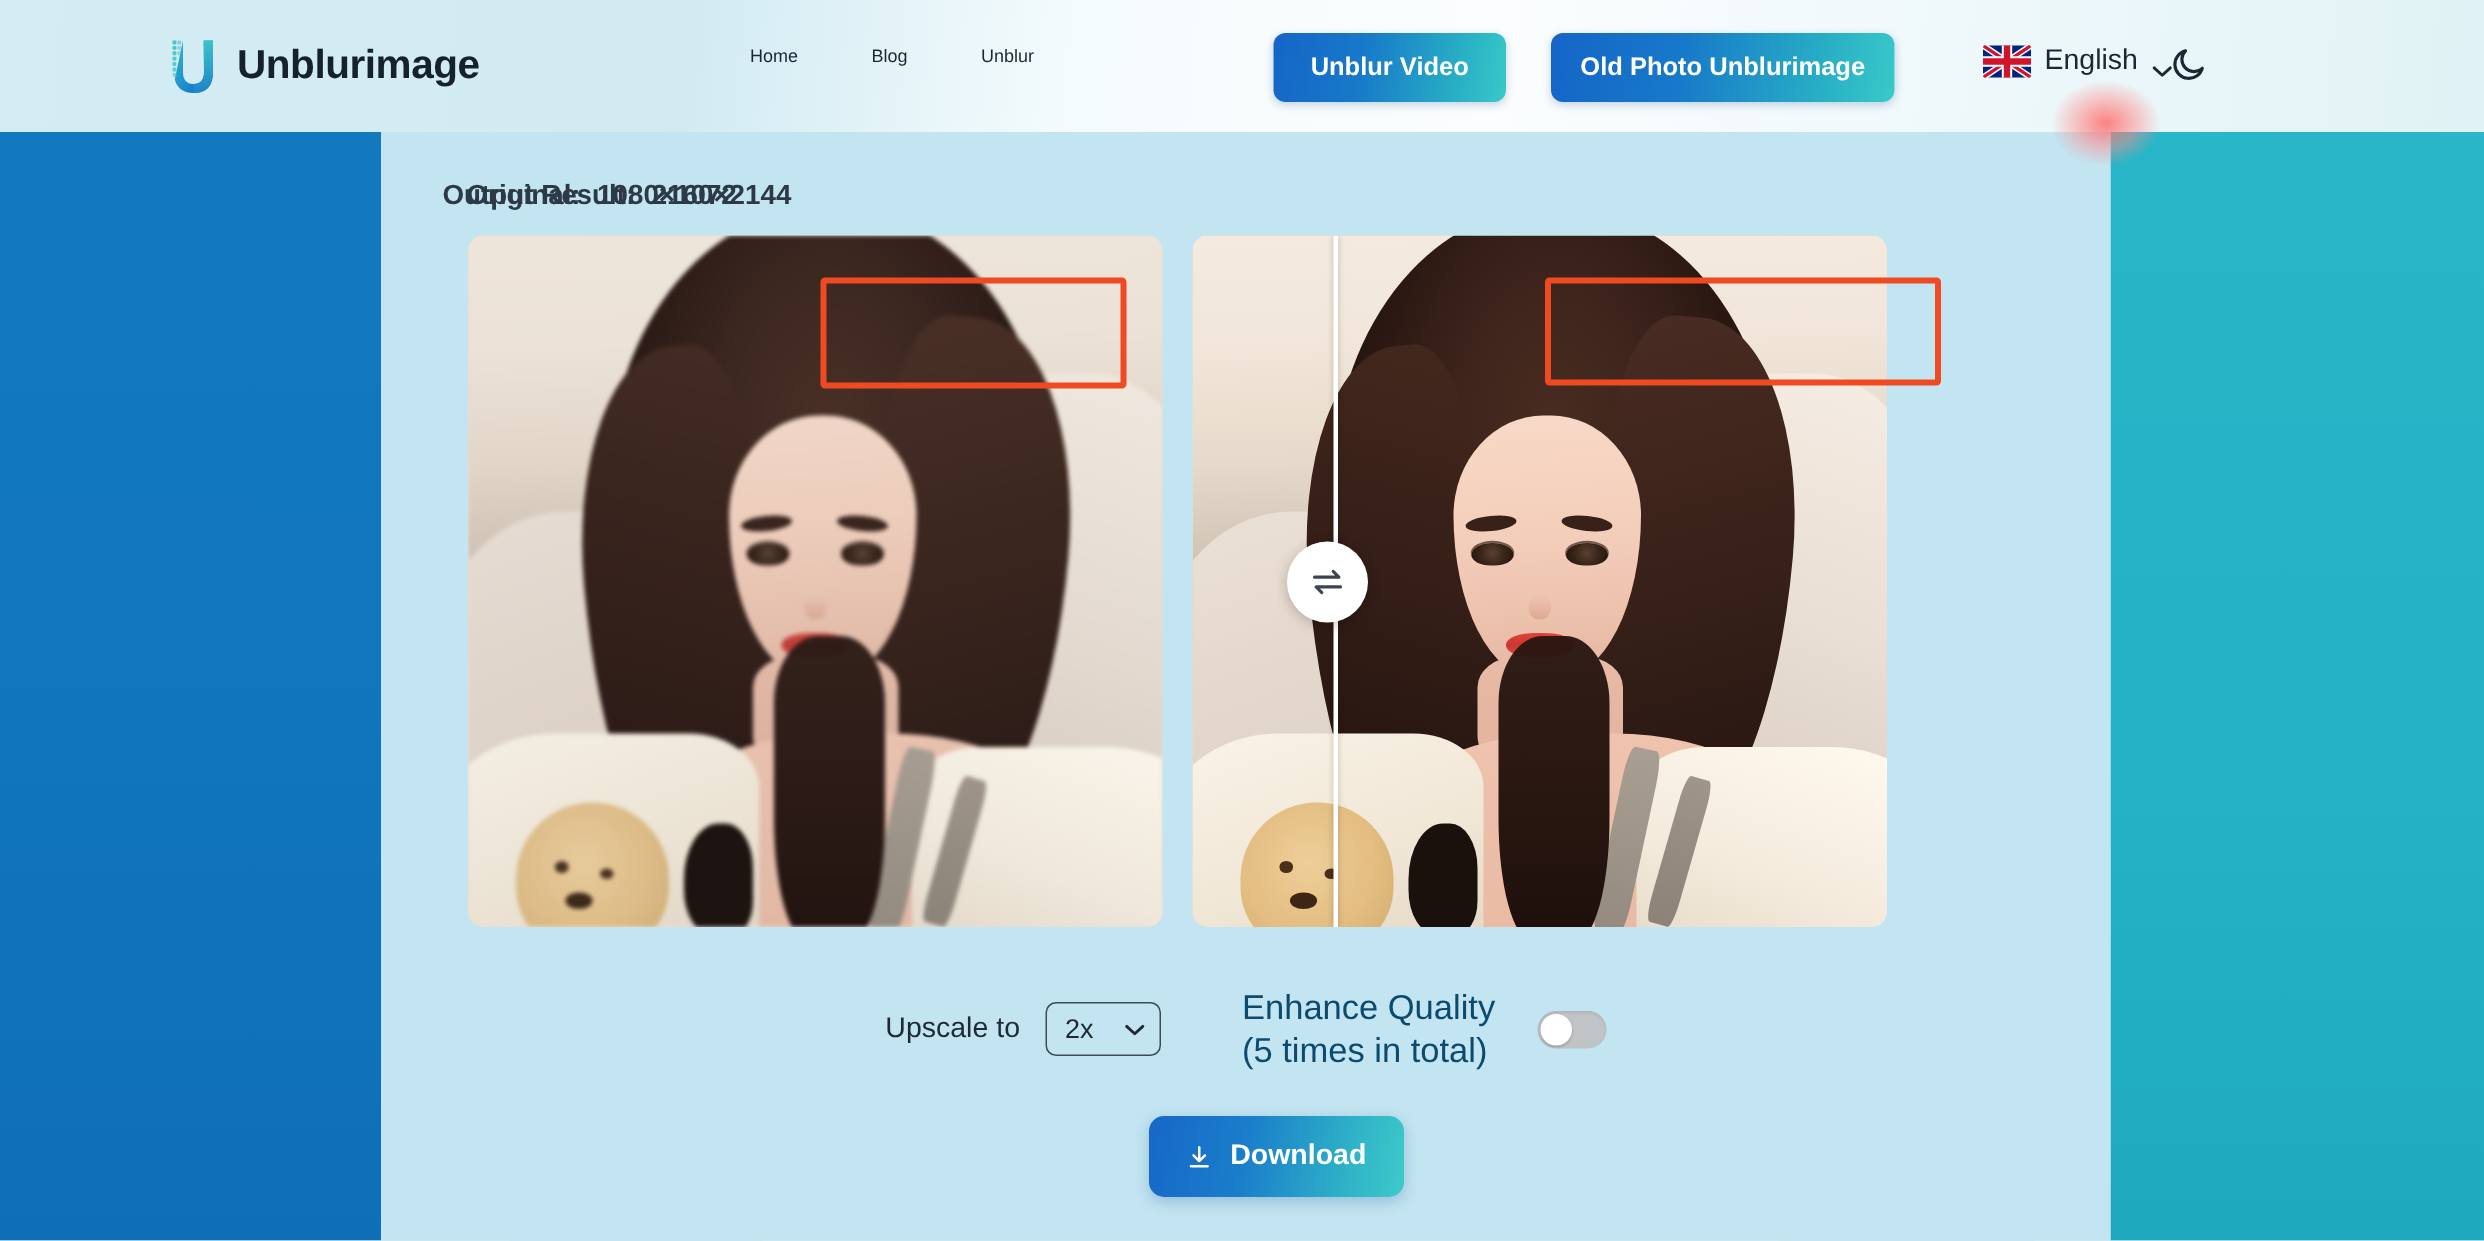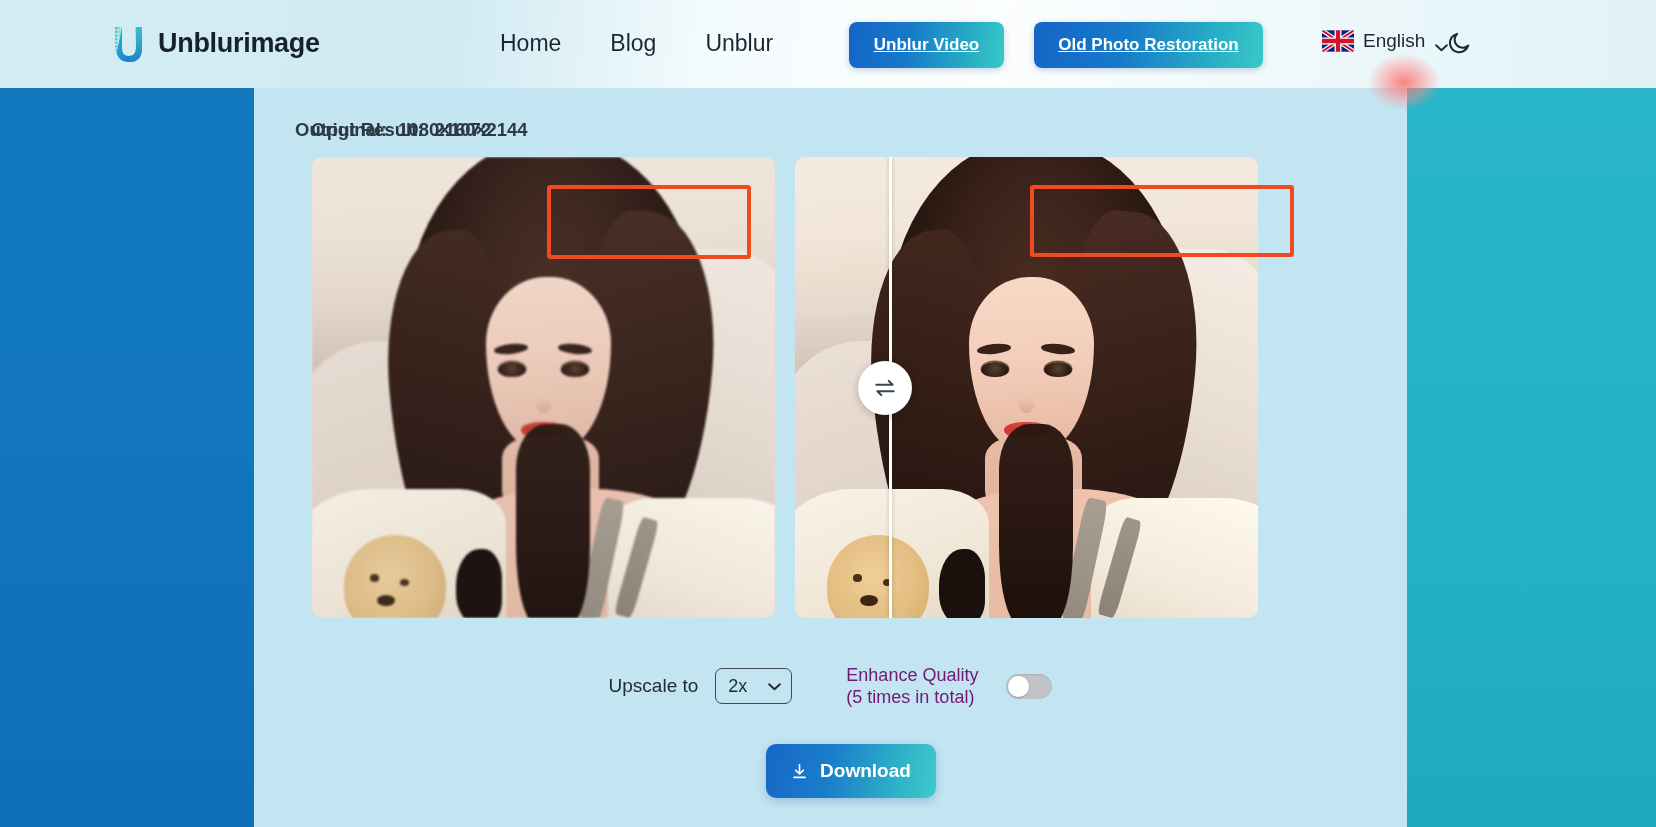--- a/index.html
+++ b/index.html
@@ -62,40 +62,39 @@
     font-size: 27px; font-weight: bold; color: #15222e;
     letter-spacing: -0.3px;
   }
 
   .nav {
     position: absolute; left: 500px; top: 30px;
     display: flex; align-items: center; gap: 49px;
     z-index: 3;
   }
   .nav a {
-    font-size: 23px; color: #1b2733; text-decoration: none;
+    font-size: 12px; color: #1b2733; text-decoration: none;
     font-weight: 400;
   }
 
   .cta-wrap {
     position: absolute; left: 849px; top: 22px;
     display: flex; align-items: center; gap: 30px;
     z-index: 3;
   }
   .cta {
     height: 46px;
     border: none; border-radius: 8px;
     color: #fff; font-size: 17px; font-weight: bold;
     font-family: "Liberation Sans", sans-serif;
     background: linear-gradient(100deg, #1565c7 0%, #1779c9 38%, #28aec5 78%, #39c9c9 100%);
     box-shadow: 0 2px 6px rgba(20,80,140,0.24);
     cursor: pointer;
     display: flex; align-items: center; justify-content: center;
     white-space: nowrap;
-    text-decoration: underline;
   }
   .cta-video { width: 155px; }
   .cta-restore { width: 229px; }
 
   .lang {
     position: absolute; left: 1295px; top: 30px;
     display: flex; align-items: flex-end; gap: 9px;
     z-index: 3; cursor: pointer; margin-left: 27px;
   }
   .flag { width: 32px; height: 22px; display: block; border-radius: 2px; }
@@ -302,21 +301,21 @@
     width: 77px; height: 36px;
     border: 1.6px solid #3c4a57; border-radius: 7px;
     background: transparent;
     display: flex; align-items: center; justify-content: space-between;
     padding: 0 9px 0 12px;
     cursor: pointer;
     margin-right: 54px;
   }
   .select-val { font-size: 18px; color: #1f2a35; }
   .enhance-text {
-    font-size: 18px; color: #701a75; line-height: 1.25;
+    font-size: 23px; color: #0c4a6e; line-height: 1.25;
     margin-right: 28px;
   }
   .toggle {
     width: 46px; height: 25px; border-radius: 13px;
     background: #c0c4c6;
     position: relative; cursor: pointer;
     box-shadow: inset 0 1px 2px rgba(0,0,0,0.10);
   }
   .toggle .knob {
     position: absolute; left: 2px; top: 2px;
@@ -386,21 +385,21 @@
       </div>
 
       <nav class="nav">
         <a href="#">Home</a>
         <a href="#">Blog</a>
         <a href="#">Unblur</a>
       </nav>
 
       <div class="cta-wrap">
         <button class="cta cta-video">Unblur Video</button>
-        <button class="cta cta-restore">Old Photo Restoration</button>
+        <button class="cta cta-restore">Old Photo Unblurimage</button>
       </div>
 
       <div class="pink-glow"></div>
 
       <div class="lang">
         <svg class="flag" viewBox="0 0 60 40">
           <rect width="60" height="40" fill="#00247d"></rect>
           <path d="M0,0 L60,40 M60,0 L0,40" stroke="#fff" stroke-width="8"></path>
           <path d="M0,0 L60,40 M60,0 L0,40" stroke="#cf142b" stroke-width="4"></path>
           <path d="M30,0 V40 M0,20 H60" stroke="#fff" stroke-width="13"></path>

